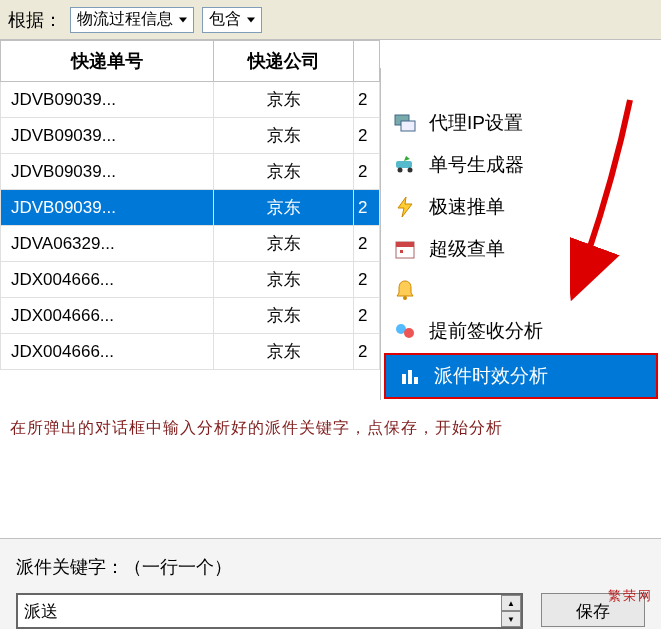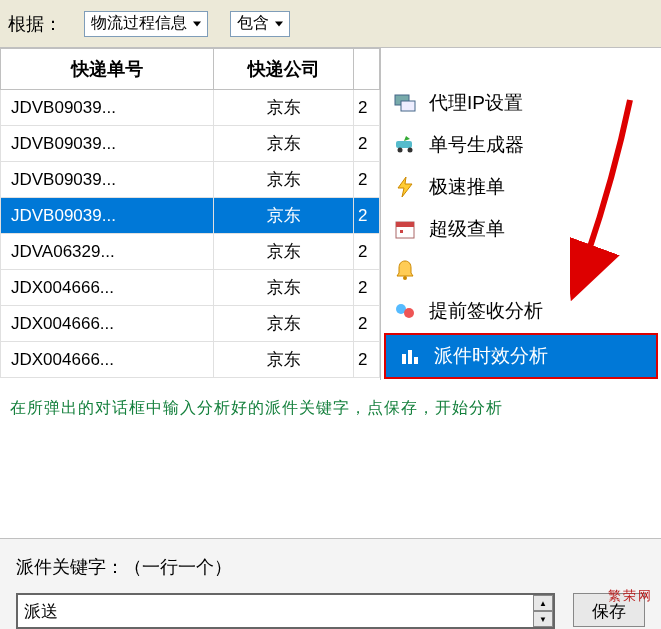--- a/index.html
+++ b/index.html
@@ -1,50 +1,50 @@
 <!DOCTYPE html>
 <html><head>
   <meta charset="utf-8">
   <style>
     * { box-sizing: border-box; margin: 0; padding: 0; }
     body { font-family: "Microsoft YaHei", SimSun, sans-serif; font-size: 16px; background: #fff; width: 661px; height: 629px; overflow: hidden; position: relative; }
     
-    .top-bar { background: #ece9d8; border-bottom: 1px solid #c0c0c0; padding: 6px 8px; display: flex; align-items: center; gap: 22px; height: 48px; }
+    .top-bar { background: #ece9d8; border-bottom: 1px solid #c0c0c0; padding: 6px 8px; display: flex; align-items: center; gap: 8px; height: 40px; }
     .top-bar .label { font-size: 18px; color: #000; }
     .dropdown { background: #fff; border: 1px solid #7f9db9; padding: 2px 20px 2px 6px; font-size: 16px; position: relative; height: 26px; display: flex; align-items: center; }
     .dropdown::after { content: ""; position: absolute; right: 6px; top: 50%; transform: translateY(-50%); border-left: 4px solid transparent; border-right: 4px solid transparent; border-top: 5px solid #000; }
     
     .main { display: flex; }
     
     .table-area { width: 380px; }
     table { border-collapse: collapse; width: 100%; }
     th { background: #fff; border: 1px solid #c0c0c0; padding: 8px 4px; font-weight: bold; font-size: 18px; text-align: center; }
     td { border: 1px solid #e0e0e0; border-left: none; padding: 6px 8px; font-size: 17px; text-align: center; }
     td:first-child { border-left: 1px solid #e0e0e0; text-align: left; padding-left: 10px; }
     tr.selected td { background: #0078d7; color: #fff; }
     .col3 { width: 26px; text-align: left; padding-left: 4px; }
     
-    .menu { flex: 1; background: #fff; border-left: 1px solid #c0c0c0; }
+    .menu { flex: 1; background: #fff; border-left: 1px solid #c0c0c0; margin-top: 28px; }
     .menu-item { display: flex; align-items: center; padding: 8px 12px; gap: 12px; font-size: 19px; color: #000; cursor: pointer; position: relative; }
     .menu-item.selected { background: #0078d7; color: #ffffff; border: 2px solid #d00; margin: 1px 3px; }
     .menu-icon { width: 24px; height: 24px; flex-shrink: 0; }
     .menu-item.partial { padding-top: 2px; padding-bottom: 6px; }
     
     .arrow { position: absolute; left: 570px; top: 95px; pointer-events: none; z-index: 10; }
     
-    .instruction { padding: 18px 10px; font-size: 16px; color: #15803d; letter-spacing: 1px; }
+    .instruction { padding: 18px 10px; font-size: 16px; color: #7f1d1d; letter-spacing: 1px; }
     
     .bottom { position: absolute; bottom: 0; left: 0; right: 0; background: #f4f4f4; border-top: 1px solid #c0c0c0; padding: 16px 16px 0; }
     .keyword-label { font-size: 18px; margin-bottom: 14px; }
     .input-row { display: flex; gap: 18px; align-items: flex-start; }
     .spinner-wrap { position: relative; flex: 1; }
     .spinner-input { width: 100%; border: 2px solid #666; padding: 4px 24px 4px 6px; font-size: 17px; height: 36px; font-family: inherit; }
     .spinner-btns { position: absolute; right: 2px; top: 2px; bottom: 2px; width: 20px; display: flex; flex-direction: column; }
     .spinner-btn { flex: 1; border: 1px solid #888; background: #e8e8e8; display: flex; align-items: center; justify-content: center; font-size: 8px; cursor: pointer; }
-    .save-btn { background: #e8e8e8; border: 1px solid #888; padding: 6px 18px; font-size: 17px; cursor: pointer; height: 34px; font-family: inherit; }
+    .save-btn { background: #e8e8e8; border: 1px solid #888; padding: 6px 34px; font-size: 17px; cursor: pointer; height: 34px; font-family: inherit; }
     
     .watermark { position: absolute; right: 8px; bottom: 24px; font-size: 13px; color: #b91c1c; letter-spacing: 2px; }
   </style>
 </head>
 <body>
 
 <div class="top-bar">
   <span class="label">根据：</span>
   <div class="dropdown">
       <span>物流过程信息</span>

